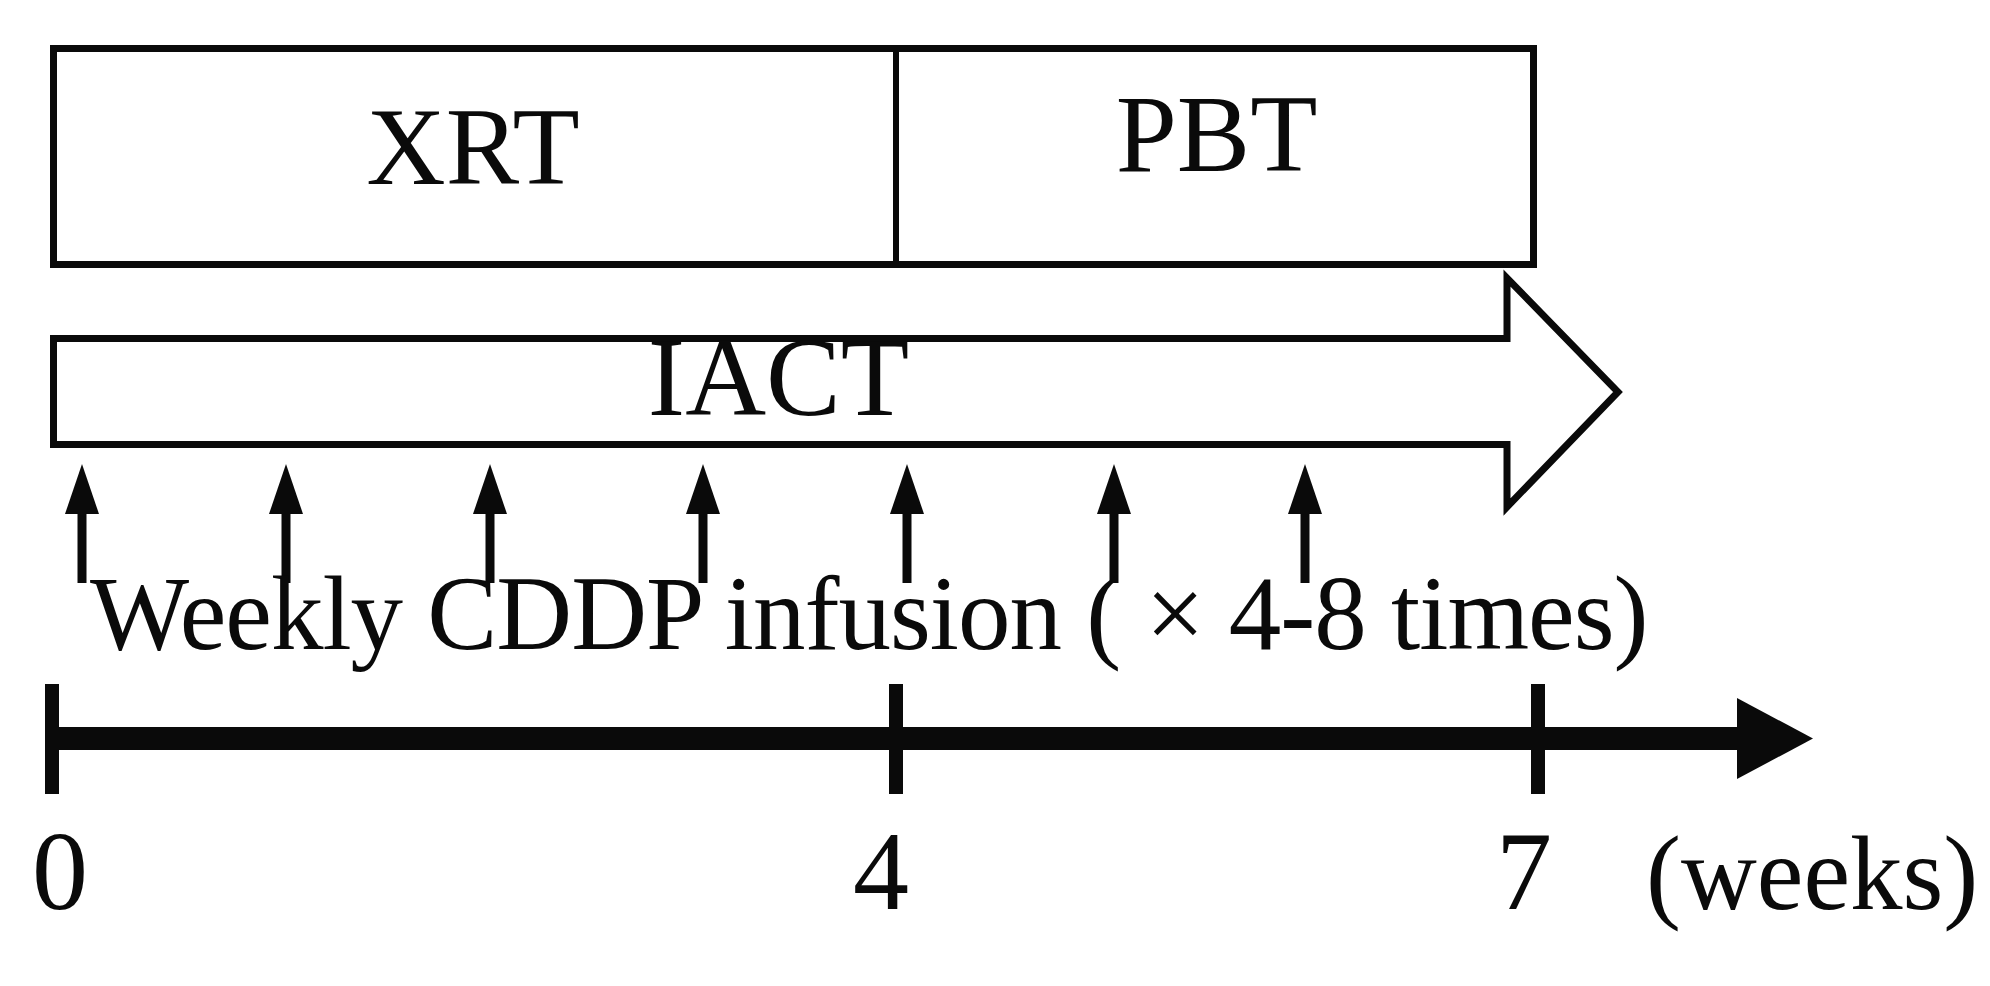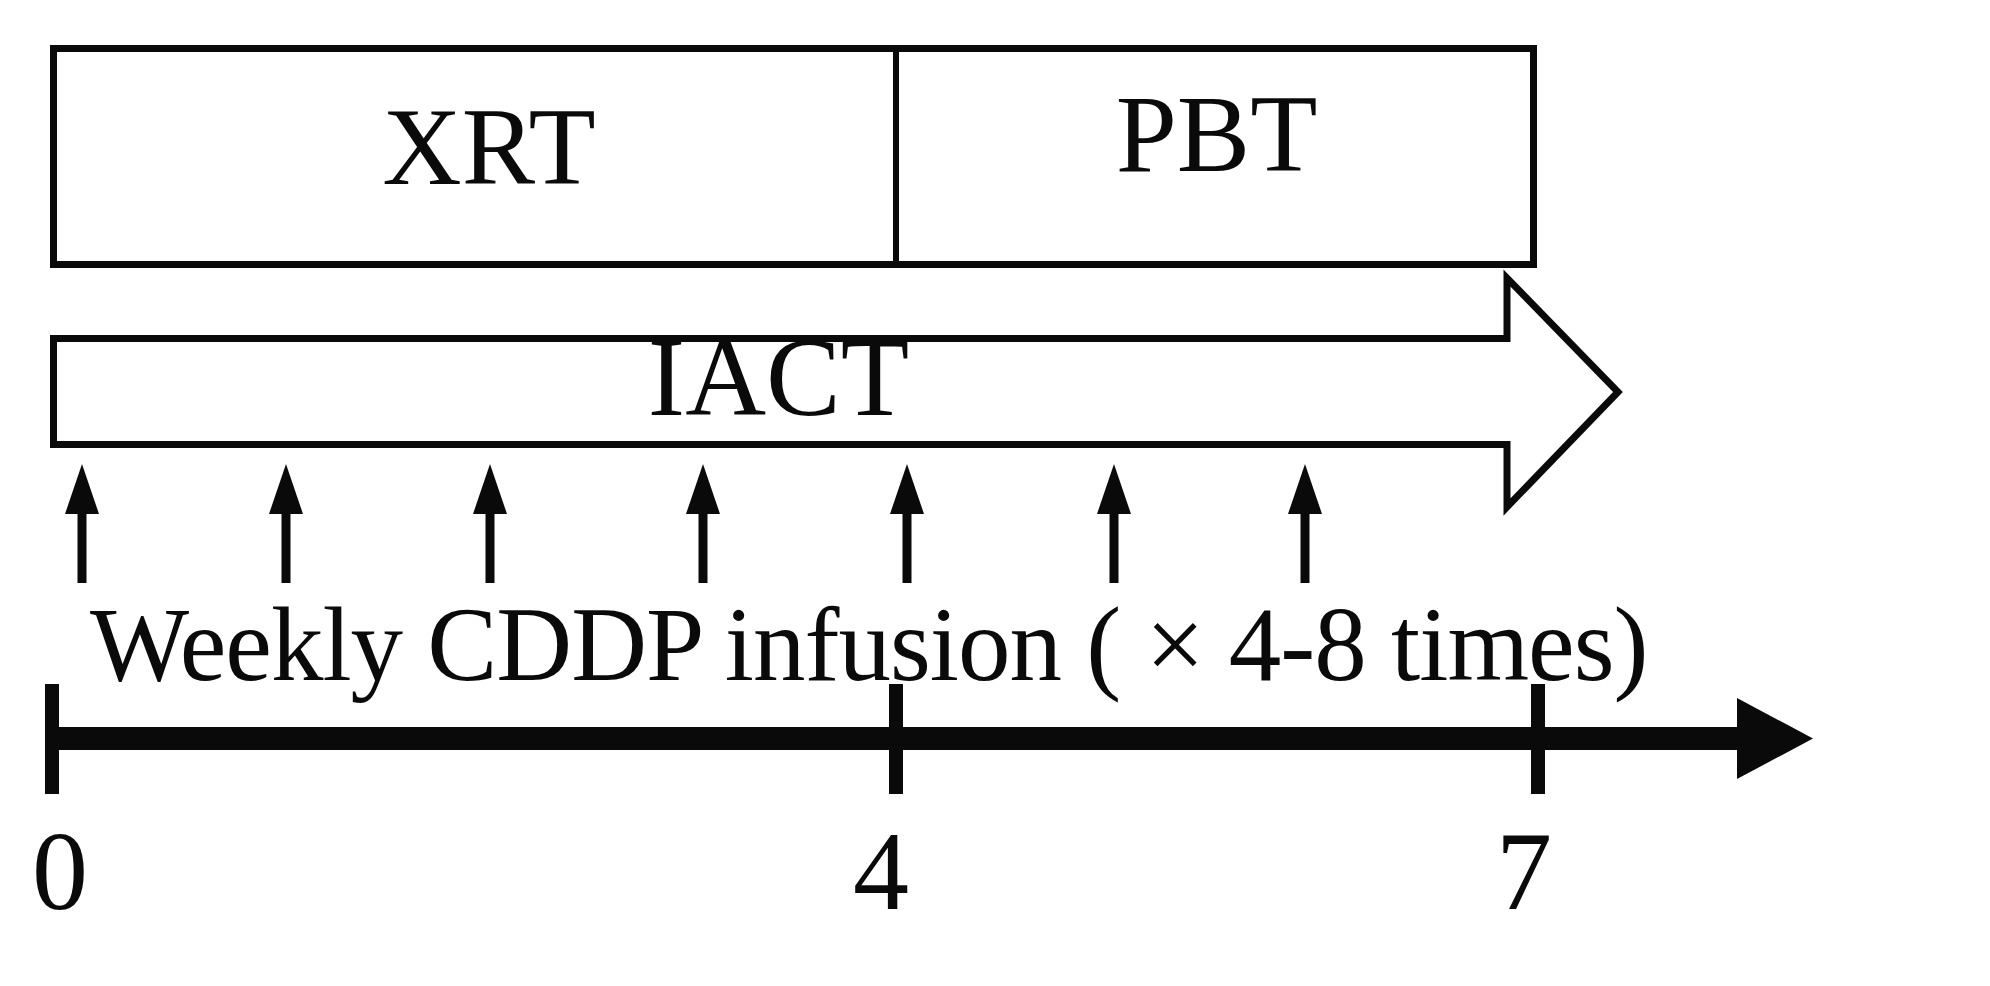--- a/index.html
+++ b/index.html
@@ -96,28 +96,29 @@
 
     <g fill="#0a0a0a">
       <rect x="45" y="727" width="1700" height="23"></rect>
       <polygon points="1737,698 1813,738.5 1737,779"></polygon>
       <rect x="45" y="684" width="14" height="110"></rect>
       <rect x="889" y="684" width="14" height="110"></rect>
       <rect x="1531" y="684" width="14" height="110"></rect>
     </g>
   </svg>
 
-  <div class="label cell-label" style="left:50px; top:45px; width:846px; height:203px;padding-left:16px;">XRT</div>
+  <div class="label cell-label" style="left:50px; top:45px; width:846px; height:203px;">XRT</div>
 
   <div class="label cell-label" style="left:896px; top:45px; width:641px; height:177px;">PBT</div>
 
   <div class="label iact-label" style="left:50px; top:335px; width:1457px; height:83px;">IACT</div>
 
-  <div class="label caption-label" style="left:90px; top:592px;">Weekly CDDP infusion ( × 4-8 times)</div>
+  <div class="label caption-label" style="left:90px; top:561px;">Weekly CDDP infusion ( × 4-8 times)</div>
 
   <div class="label tick-label" style="left:60px; top:815px;">0</div>
 
   <div class="label tick-label" style="left:881px; top:815px;">4</div>
 
   <div class="label tick-label" style="left:1524px; top:815px;">7</div>
 
+  <div class="label unit-label" style="left:1646px; top:821px;">(weeks)</div>
 
 </div>
 
 </body></html>

